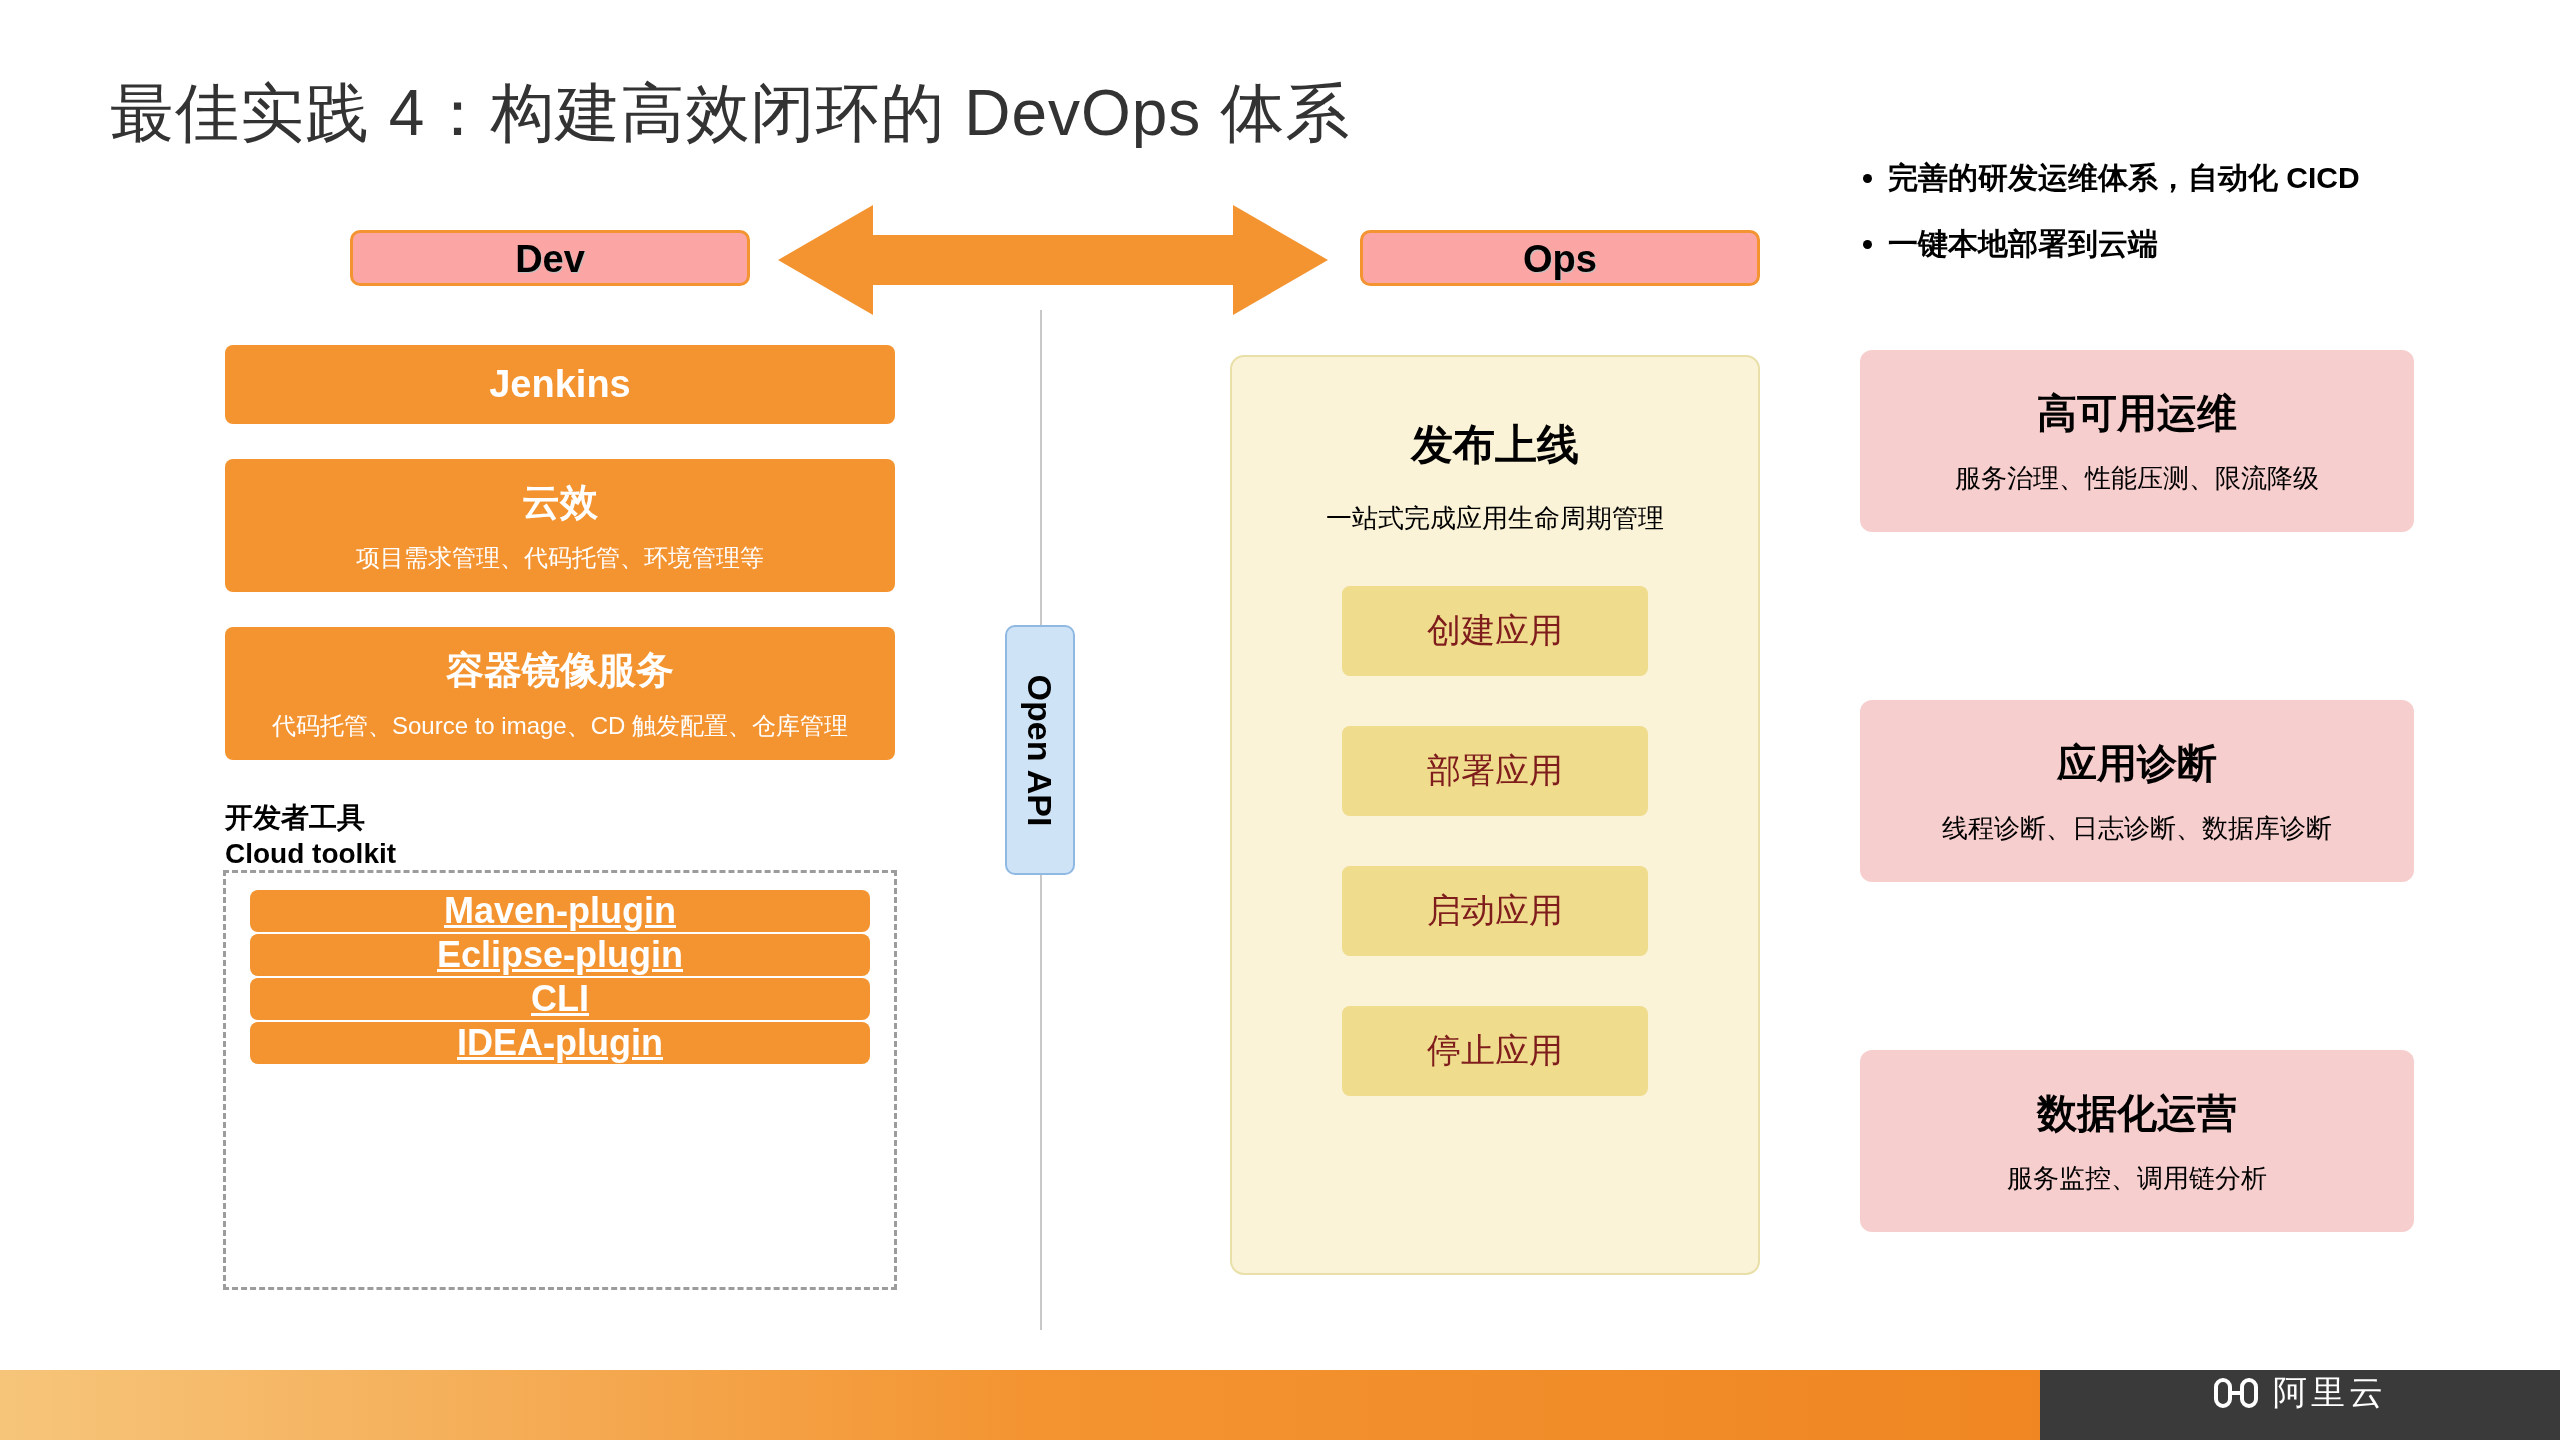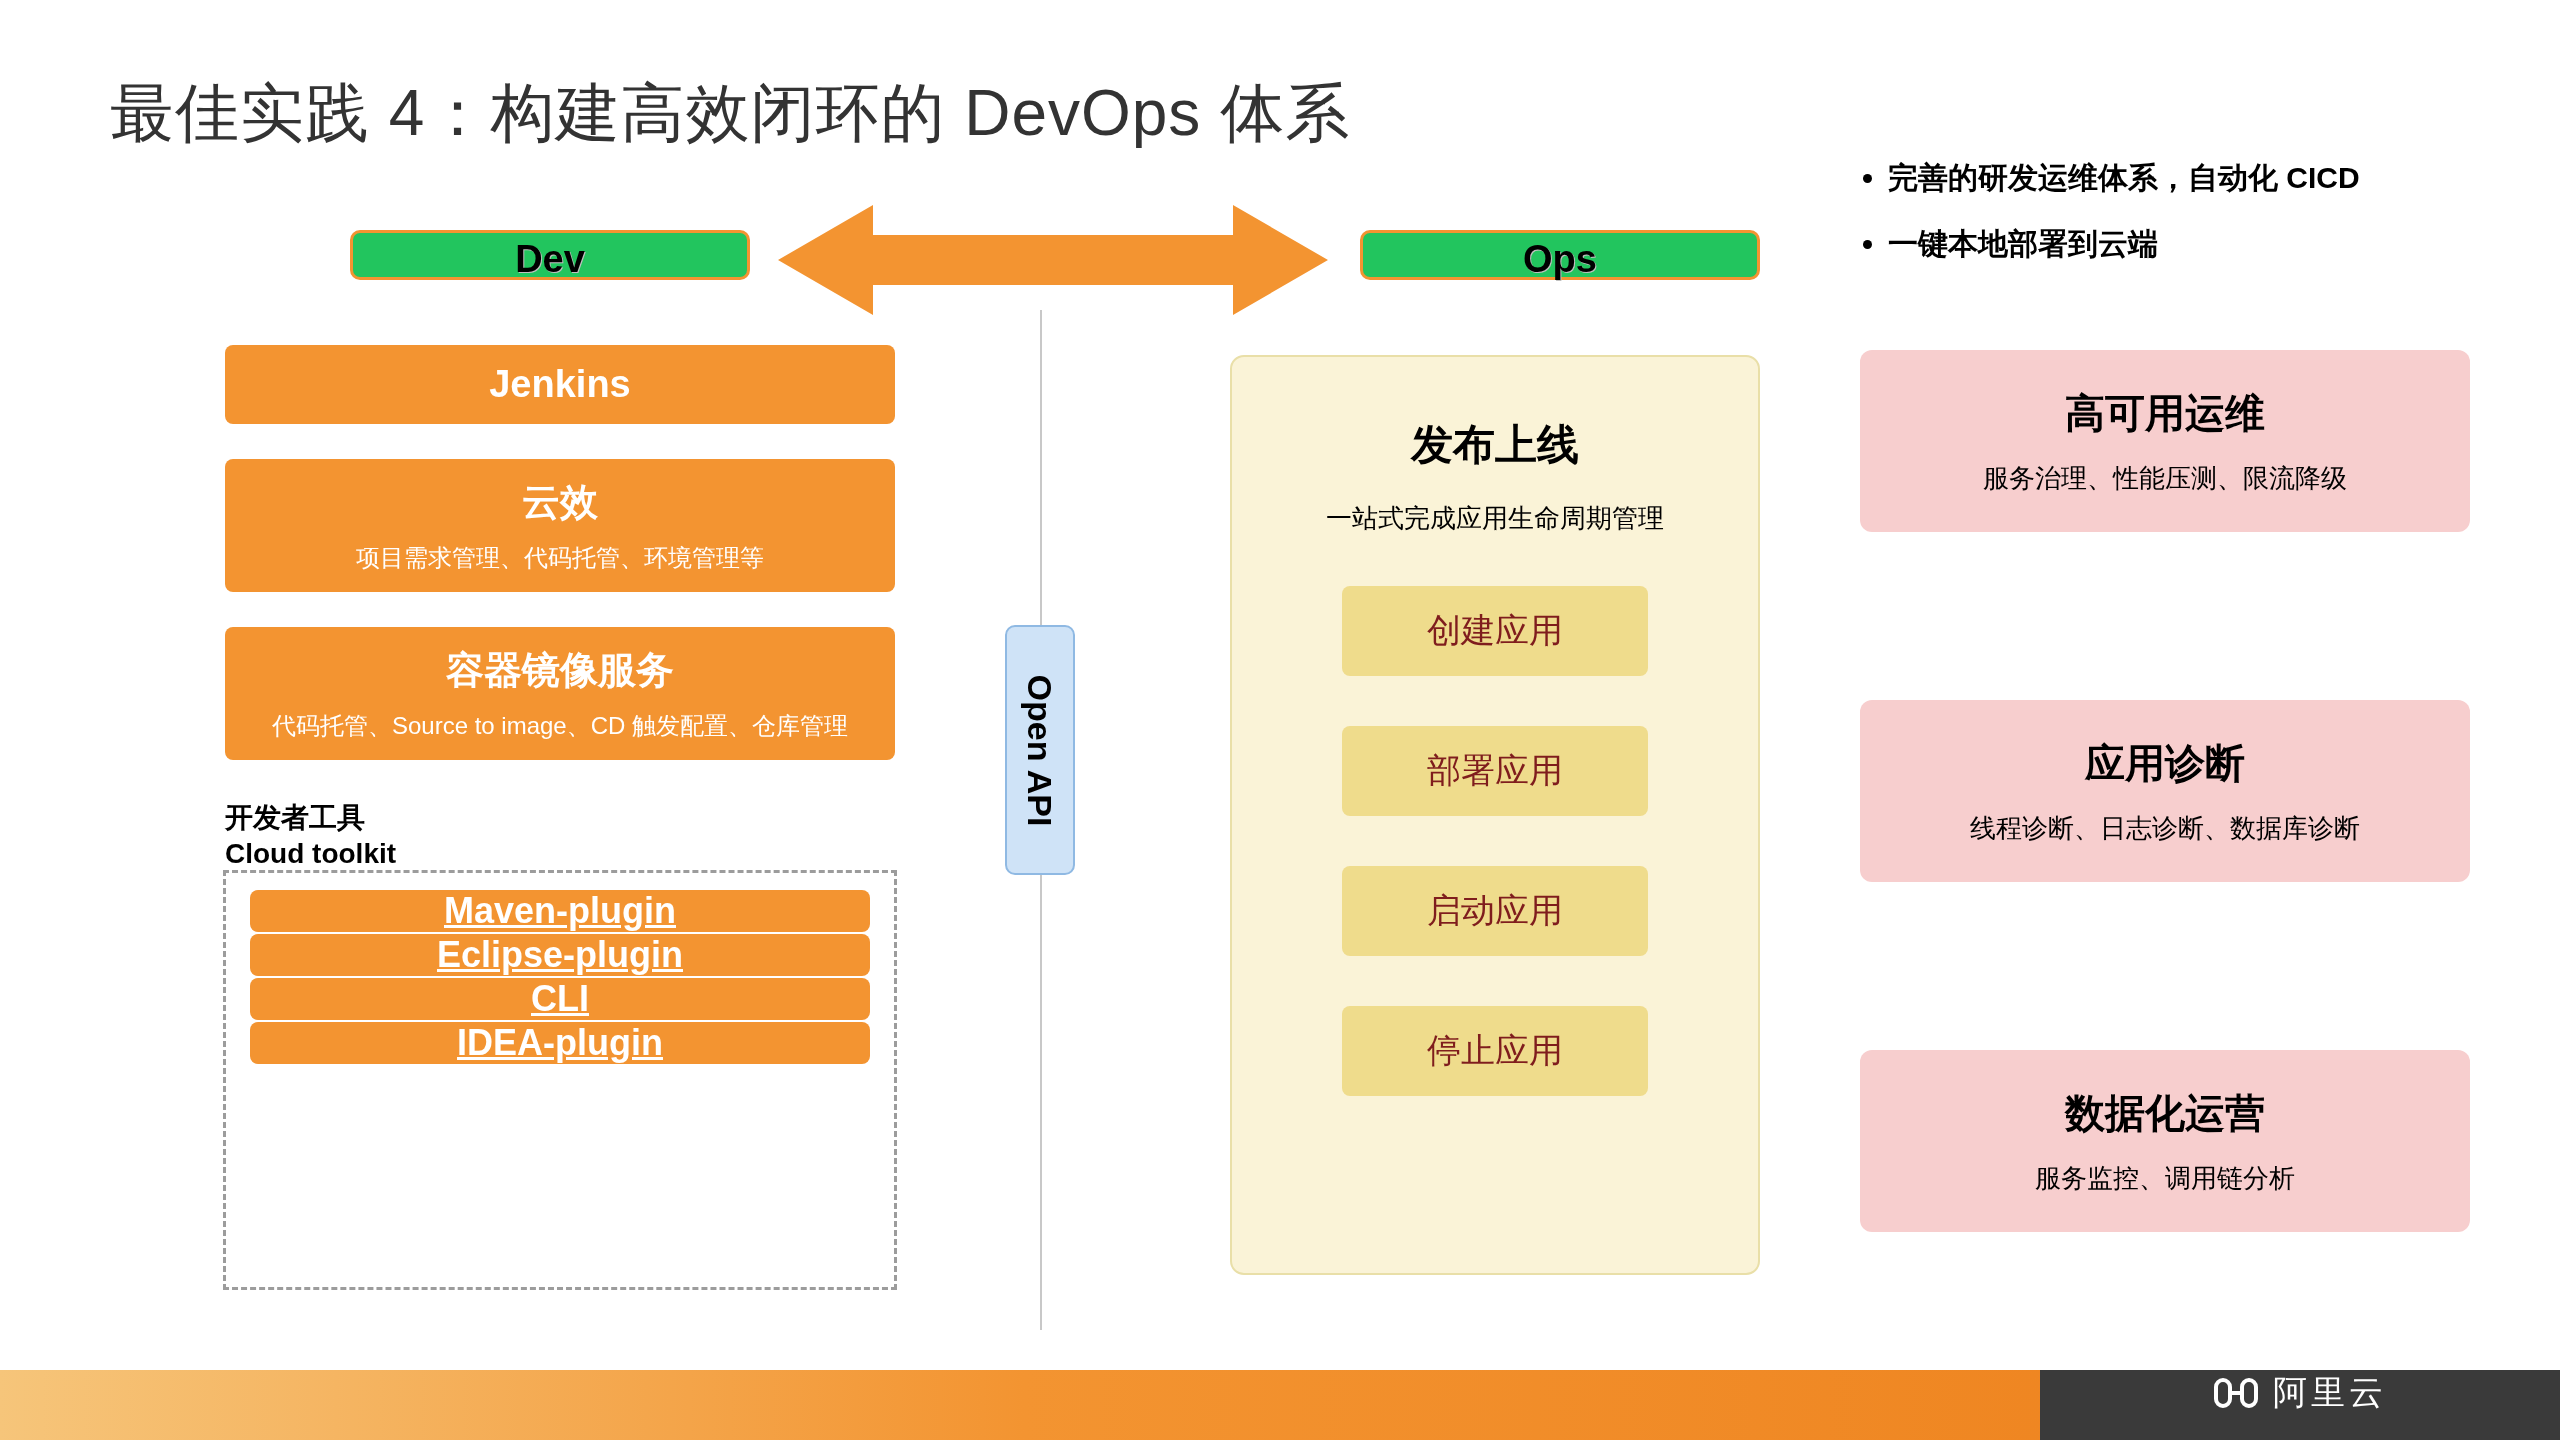--- a/index.html
+++ b/index.html
@@ -2,21 +2,21 @@
 <html><head>
 <meta charset="utf-8">
 <style>
   * { box-sizing: border-box; margin: 0; padding: 0; }
   html, body { width: 2560px; height: 1440px; font-family: "PingFang SC", "Microsoft YaHei", "Helvetica Neue", Arial, sans-serif; background: #ffffff; overflow: hidden; }
   .slide { position: relative; width: 2560px; height: 1440px; }
 
   .title { position: absolute; left: 110px; top: 70px; font-size: 64px; font-weight: 500; color: #333; letter-spacing: 1px; }
 
   
-  .pill { position: absolute; width: 400px; height: 50px; border: 3px solid #f39431; border-radius: 10px; background: #22c55e; text-align: center; font-size: 38px; font-weight: 700; color: #000; line-height: 52px; }
+  .pill { position: absolute; width: 400px; height: 56px; border: 3px solid #f39431; border-radius: 10px; background: #fca5a5; text-align: center; font-size: 38px; font-weight: 700; color: #000; line-height: 52px; }
   .pill-dev { left: 350px; top: 230px; }
   .pill-ops { left: 1360px; top: 230px; }
   .pill-shadow { text-shadow: 1px 1px 0 #c0c0c0; }
 
   
   .arrow-wrap { position: absolute; left: 778px; top: 200px; width: 550px; height: 120px; }
 
   
   .vline { position: absolute; left: 1040px; top: 310px; width: 0; height: 1020px; border-left: 2px solid #c8c8c8; }
 
@@ -41,21 +41,21 @@
   .ops-panel { position: absolute; left: 1230px; top: 355px; width: 530px; height: 920px; background: #faf3d7; border: 2px solid #e9dfa8; border-radius: 14px; padding: 60px 45px 0; text-align:center; }
   .ops-panel .hd { font-size: 42px; font-weight: 700; margin-bottom: 28px; }
   .ops-panel .sub { font-size: 26px; margin-bottom: 50px; }
   .ops-btn { background: #efdc8c; color:#7f1d1d; border-radius:8px; font-size:34px; font-weight:400; padding:22px 0; margin: 0 65px 50px; }
 
   
   .core-title { position: absolute; left: 1860px; top: 55px; font-size: 48px; font-weight: 700; }
   .bullets { position: absolute; left: 1860px; top: 145px; font-size: 30px; font-weight:600; line-height: 2.2; }
   .bullets li { list-style: disc; margin-left: 28px; }
 
-  .value-card { position: absolute; left: 1860px; width: 610px; background: #f7cece; border-radius: 12px; text-align:center; padding: 36px 20px; }
+  .value-card { position: absolute; left: 1860px; width: 554px; background: #f7cece; border-radius: 12px; text-align:center; padding: 36px 20px; }
   .value-card .hd { font-size: 40px; font-weight: 700; margin-bottom: 20px; }
   .value-card .sub { font-size: 26px; }
   .vc1 { top: 350px; }
   .vc2 { top: 700px; }
   .vc3 { top: 1050px; }
 
   
   .footer { position: absolute; left:0; bottom:0; width:2560px; height:70px; background: linear-gradient(90deg, #f6c57a 0%, #f39431 40%, #ed7f1a 100%); }
   .footer-dark { position:absolute; right:0; bottom:0; width:520px; height:70px; background:#3a3a3a; display:flex; align-items:flex-start; justify-content:center; gap:14px; }
   .footer-dark span { color:#fff; font-size:34px; letter-spacing:4px; }

